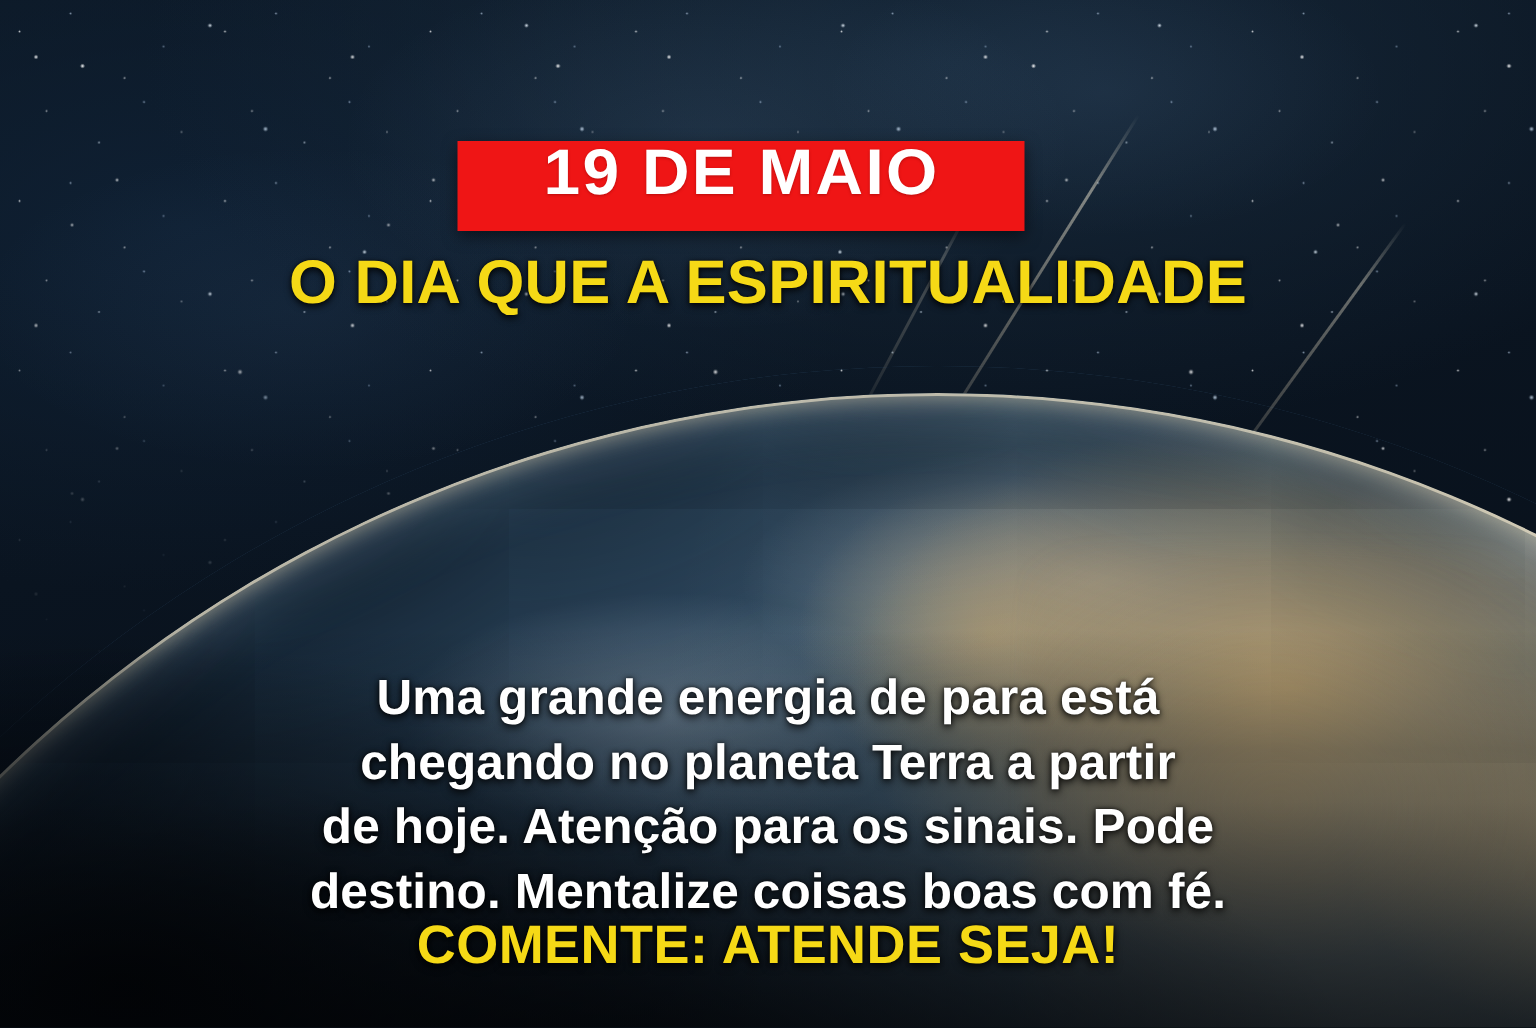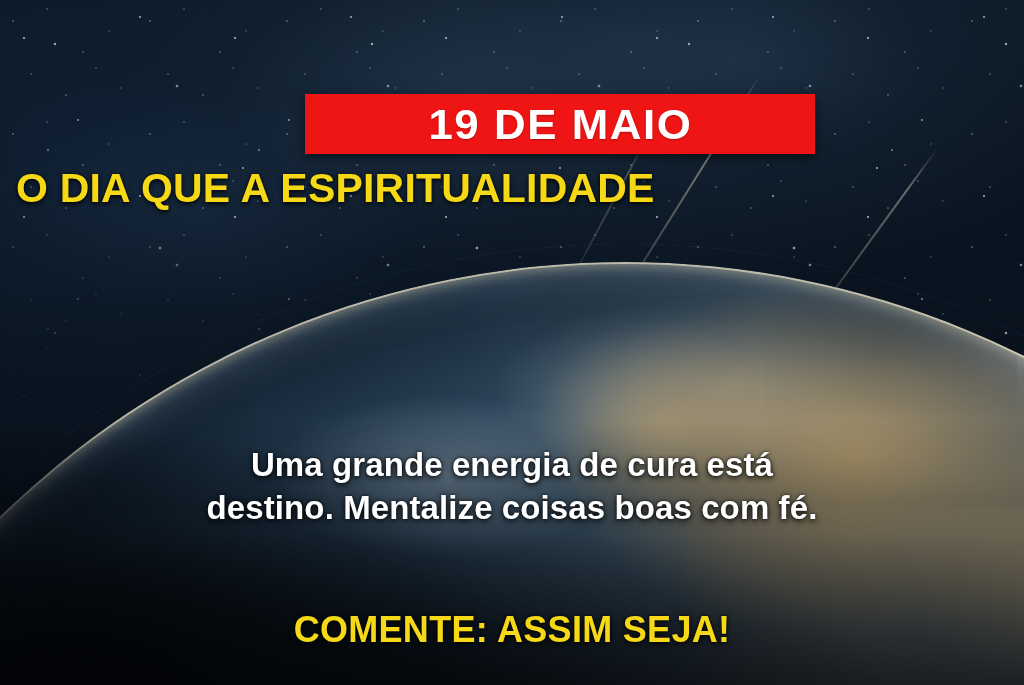--- a/index.html
+++ b/index.html
@@ -187,51 +187,50 @@
   .content {
     position: absolute;
     inset: 0;
   }
 
   
   .date-badge {
     position: absolute;
     left: 305px;
     top: 94px;
-    width: 510px;
+    width: 378px;
     height: 60px;
     display: flex;
-    align-items: center;
     justify-content: center;
     box-shadow: 0 3px 10px rgba(0,0,0,.55);
   }
   .date-badge-text {
     color: #ffffff;
     font-size: 43px;
     font-weight: 700;
     letter-spacing: 1.5px;
     line-height: 1;
     white-space: nowrap;
     text-shadow: 0 1px 2px rgba(120,0,0,.45);
     transform: scaleX(1.02);
   }
 
   
   .headline {
     position: absolute;
     left: 0; right: 0;
     top: 166px;
+    text-align: center;
     font-size: 41px;
     font-weight: 700;
     line-height: 1.12;
     letter-spacing: 0.2px;
     text-shadow:
       0 2px 5px rgba(0,0,0,.85),
       0 0 2px rgba(0,0,0,.6);
-    margin-left: 16px;
   }
   .headline-line { display: block; white-space: nowrap; }
 
   
   .body-copy {
     position: absolute;
     left: 0; right: 0;
     top: 444px;
     text-align: center;
     color: #ffffff;
@@ -290,20 +289,22 @@
 
     <div class="date-badge" style="background-color: rgb(239, 21, 21);">
       <span class="date-badge-text" style="color: rgb(255, 255, 255);">19 DE MAIO</span>
     </div>
 
     <div class="headline" style="color: rgb(245, 217, 22);">
       <span class="headline-line">O DIA QUE A ESPIRITUALIDADE</span>
     </div>
 
     <div class="body-copy" style="color: rgb(255, 255, 255);">
-      <span class="body-line">Uma grande energia de cura está</span>
+      <span class="body-line">Uma grande energia de para está</span>
+      <span class="body-line">chegando no planeta Terra a partir</span>
+      <span class="body-line">de hoje. Atenção para os sinais. Pode</span>
       <span class="body-line">destino. Mentalize coisas boas com fé.</span>
     </div>
 
-    <div class="cta" style="color: rgb(245, 217, 22);">COMENTE: ASSIM SEJA!</div>
+    <div class="cta" style="color: rgb(245, 217, 22);">COMENTE: ATENDE SEJA!</div>
 
   </div>
 </div>
 
 </body></html>

